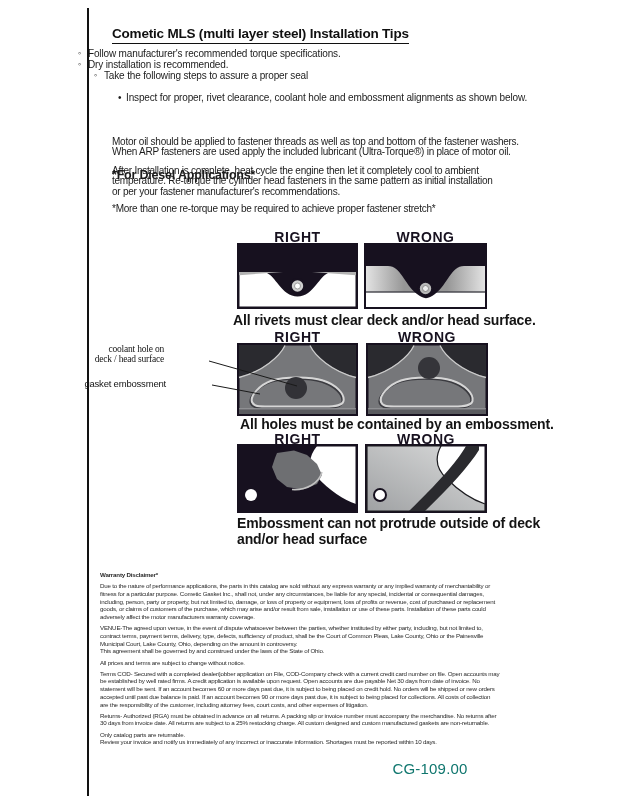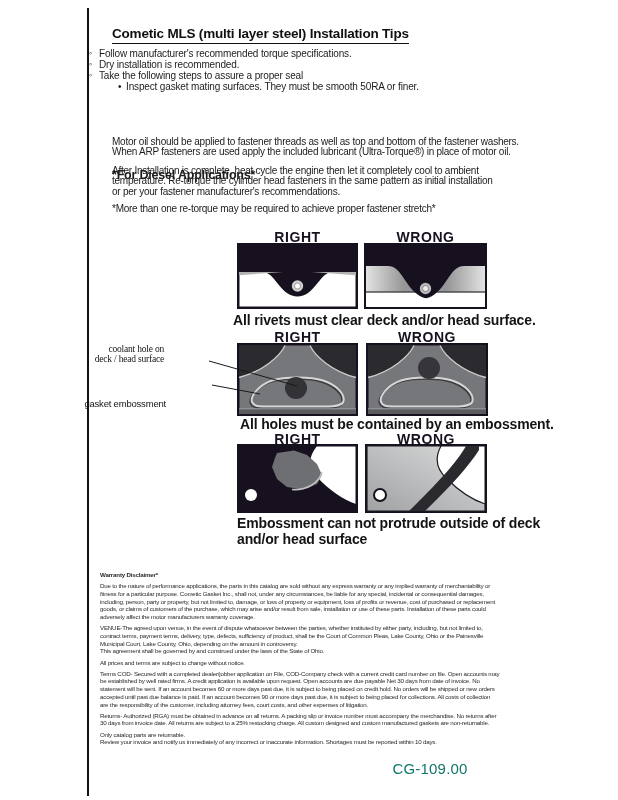--- a/index.html
+++ b/index.html
@@ -4,21 +4,21 @@
 <style>
   html,body{margin:0;padding:0;background:#ffffff;}
   #page{position:relative;width:574px;height:800px;background:#ffffff;overflow:hidden;
         font-family:"Liberation Sans","DejaVu Sans",sans-serif;color:#1c1c1c;}
   .abs{position:absolute;}
   
   #crease{left:87px;top:8px;width:1.5px;height:788px;background:#121212;}
   
   #title{left:112px;top:26px;font-size:13.5px;font-weight:bold;letter-spacing:-0.2px;
          color:#101010;border-bottom:1.6px solid #101010;padding-bottom:2px;white-space:nowrap;}
-  .bullet-row{left:89px;font-size:10px;letter-spacing:-0.15px;white-space:nowrap;}
+  .bullet-row{left:78px;font-size:10px;letter-spacing:-0.15px;white-space:nowrap;}
   .bullet-row .mk{display:inline-block;width:10px;font-size:9px;vertical-align:top;}
   .sub-row{left:118px;font-size:10px;letter-spacing:-0.15px;white-space:nowrap;}
   .sub-row .mk{display:inline-block;width:8px;font-size:10px;vertical-align:top;}
   
   #diesel-head{left:112px;top:120px;font-size:12.5px;font-weight:bold;letter-spacing:-0.2px;margin-top:48px;}
   .para{left:112px;font-size:10px;line-height:10.3px;letter-spacing:-0.25px;white-space:pre-line;}
   
   .rw-label{font-size:14px;font-weight:600;letter-spacing:0.6px;text-align:center;width:121px;color:#17111f;}
   .caption{font-size:14px;font-weight:bold;letter-spacing:-0.15px;white-space:pre-line;color:#141414;}
   .callout{font-size:9.5px;letter-spacing:-0.2px;text-align:right;white-space:pre-line;color:#141414;}
@@ -40,25 +40,25 @@
   <div id="crease" class="abs"></div>
 
   <div id="title" class="abs">Cometic MLS (multi layer steel) Installation Tips</div>
 
   <div class="abs bullet-row" style="top:48px;">
     <span class="mk">◦</span><span>Follow manufacturer's recommended torque specifications.</span>
   </div>
   <div class="abs bullet-row" style="top:59px;">
     <span class="mk">◦</span><span>Dry installation is recommended.</span>
   </div>
-  <div class="abs bullet-row" style="top:70px;">
+  <div class="abs bullet-row" style="top:70px;margin-left:16px;">
     <span class="mk">◦</span><span>Take the following steps to assure a proper seal</span>
   </div>
-  <div class="abs sub-row" style="top:81px;">
-    <span class="mk">•</span><span>Inspect gasket mating surfaces.  They must be smooth 50RA or finer.</span>
+  <div class="abs sub-row" style="top:92px;">
+    <span class="mk">•</span><span>Inspect for proper, rivet clearance, coolant hole and embossment alignments as shown below.</span>
   </div>
 
   <div id="diesel-head" class="abs">*For Diesel Applications*</div>
   <div class="abs para" style="top:137px;">Motor oil should be applied to fastener threads as well as top and bottom of the fastener washers.
 When ARP fasteners are used apply the included lubricant (Ultra-Torque®) in place of motor oil.</div>
   <div class="abs para" style="top:166px;">After Installation is complete, heat cycle the engine then let it completely cool to ambient
 temperature. Re-torque the cylinder head fasteners in the same pattern as initial installation
 or per your fastener manufacturer's recommendations.</div>
   <div class="abs para" style="top:204px;">*More than one re-torque may be required to achieve proper fastener stretch*</div>
 
@@ -92,21 +92,21 @@
     <circle cx="61.5" cy="45.5" r="3" fill="#ededed" stroke="#777777" stroke-width="0.8"></circle>
   </svg>
 
   <div class="abs caption" style="left:233px;top:312px;">All rivets must clear deck and/or head surface.</div>
 
   <div class="abs rw-label" style="left:237px;top:329px;">RIGHT</div>
   <div class="abs rw-label" style="left:366px;top:329px;width:122px;">WRONG</div>
 
   <div class="abs callout" style="right:410px;top:344px;font-family:Liberation Serif, serif;">coolant hole on
 deck / head surface</div>
-  <div class="abs callout" style="right:408px;top:378px;margin-top:20px;">gasket embossment</div>
+  <div class="abs callout" style="right:408px;top:378px;">gasket embossment</div>
 
   <svg class="abs panel" style="left:237px;top:343px;" width="121" height="73" viewBox="0 0 121 73">
     <rect x="1.25" y="1.25" width="118.5" height="70.5" fill="#76777a" stroke="#17111f" stroke-width="2.5"></rect>
     <path d="M2,2 H48 C43,13 26,28 2,34 Z" fill="#2a2a2f"></path>
     <path d="M48,2.5 C43,13 26,28.5 2,34.5" stroke="#cbcbcb" stroke-width="1.3" fill="none"></path>
     <path d="M119,2 H73 C78,13 95,28 119,34 Z" fill="#2a2a2f"></path>
     <path d="M73,2.5 C78,13 95,28.5 119,34.5" stroke="#cbcbcb" stroke-width="1.3" fill="none"></path>
     <path d="M13.8,60.2 C11.8,54.2 20.8,43.2 33.8,38.7 C45.8,34.7 72.8,34.7 84.8,38.7 C97.8,42.7 106.8,52.2 105.3,59.2 C104.3,63.7 97.8,64.7 86.8,64.7 H26.8 C17.8,64.7 15.3,63.7 13.8,60.2 Z" stroke="#3b3b40" stroke-width="2.2" fill="none"></path>
     <path d="M15,59 C13,53 22,42 35,37.5 C47,33.5 74,33.5 86,37.5 C99,41.5 108,51 106.5,58 C105.5,62.5 99,63.5 88,63.5 H28 C19,63.5 16.5,62.5 15,59 Z" stroke="#d6d6d6" stroke-width="2" fill="none"></path>
     <circle cx="59" cy="45" r="11" fill="#323237"></circle>

